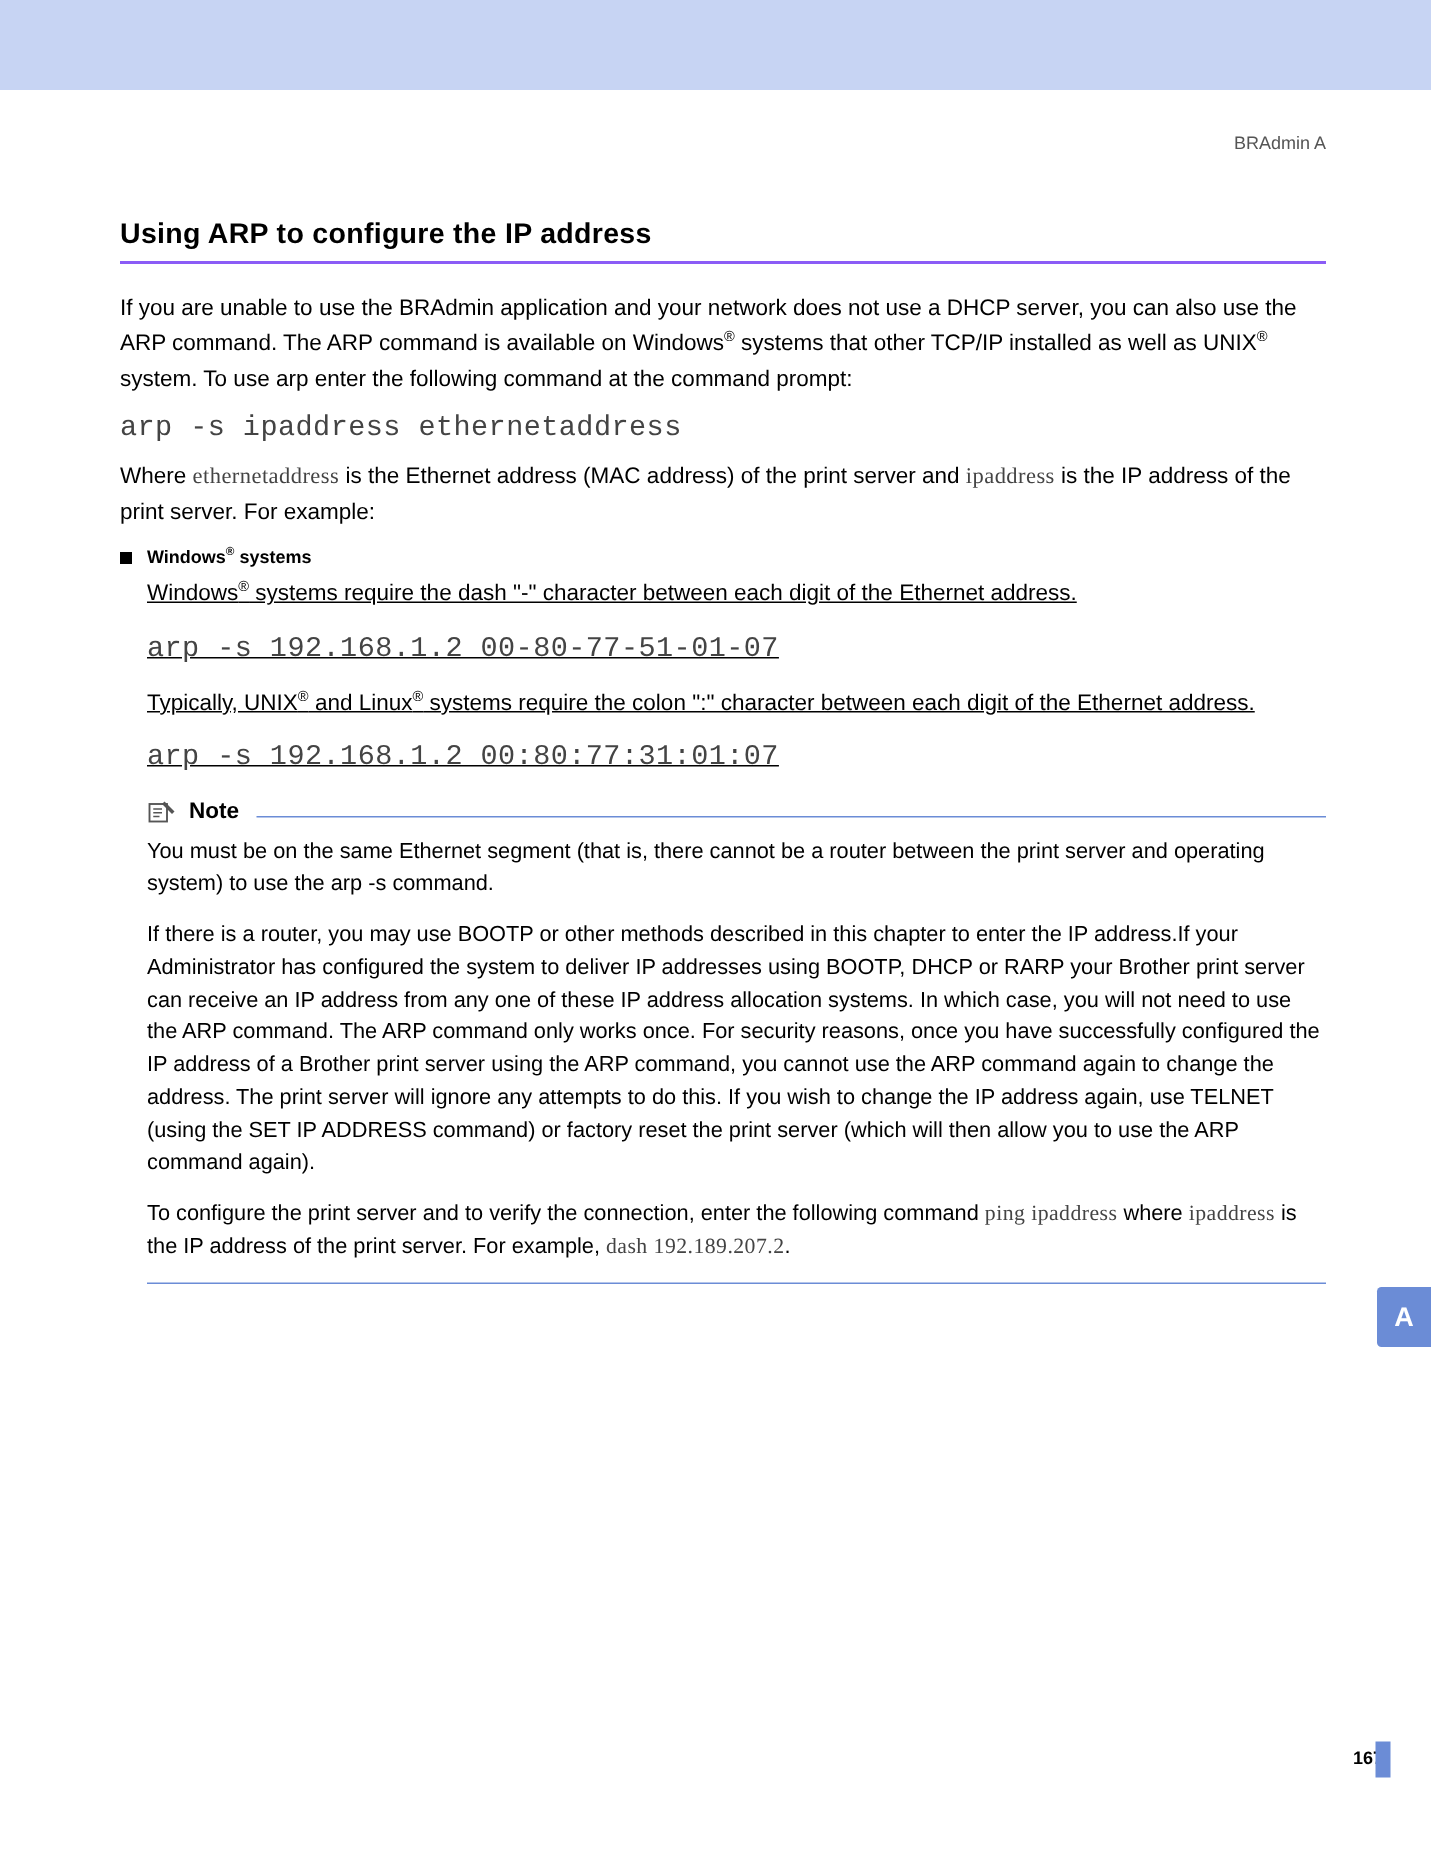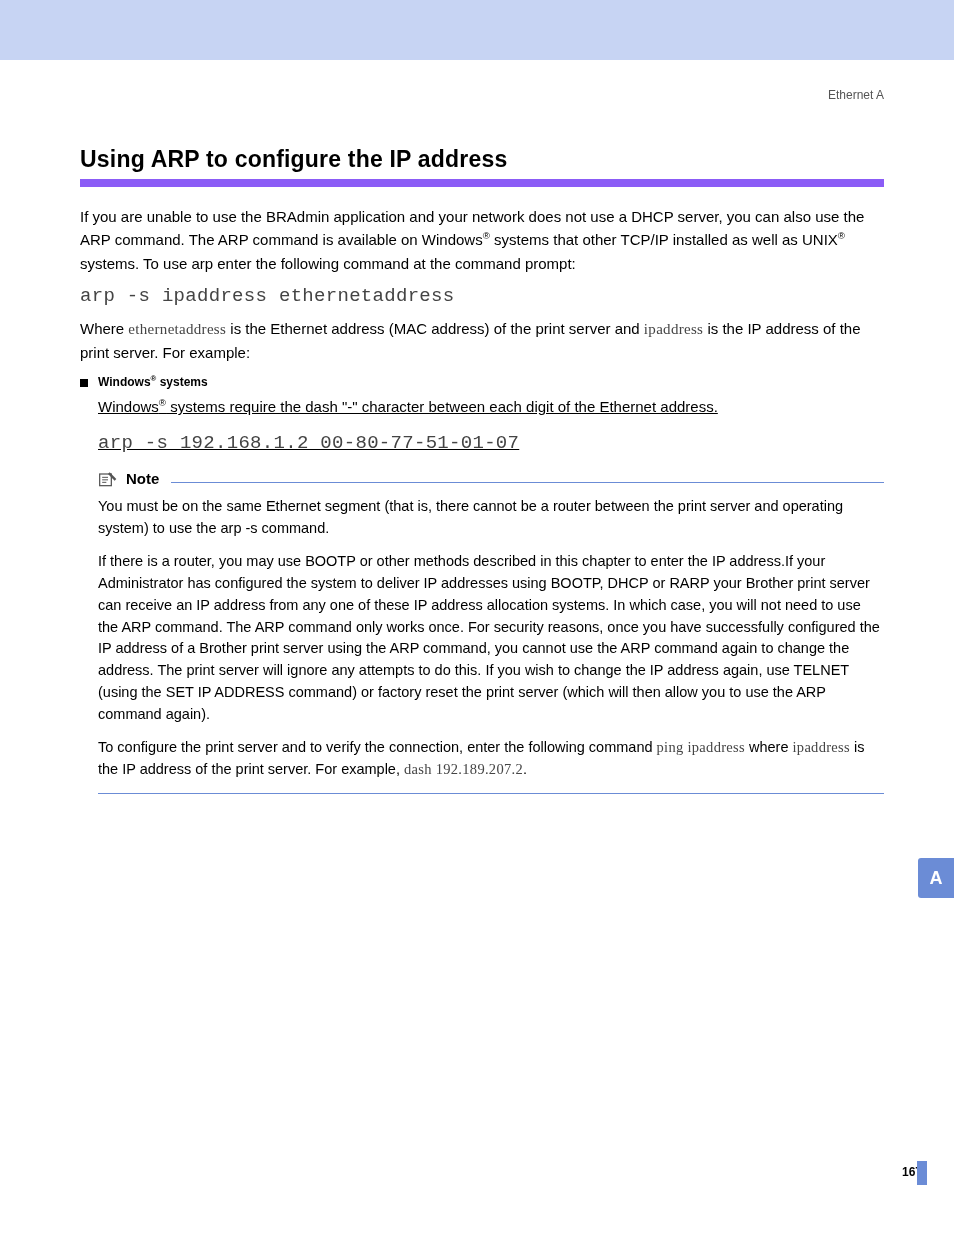--- a/index.html
+++ b/index.html
@@ -20,24 +20,24 @@
     .page-content {
       padding: 28px 70px 0 80px;
     }
     .appendix-label {
       text-align: right;
       font-size: 12px;
       color: #555;
       margin-bottom: 44px;
     }
     .section-title {
-      font-size: 23px;
+      font-size: 19px;
       font-weight: bold;
       padding-bottom: 6px;
-      border-bottom: 8px solid #8b5cf6;
+      border-bottom: 2px solid #8b5cf6;
       margin-bottom: 18px;
       letter-spacing: 0.2px;
     }
     .body-text {
       line-height: 1.55;
       margin-bottom: 10px;
     }
     .code-line {
       font-family: "Courier New", monospace;
       font-size: 19px;
@@ -141,26 +141,26 @@
       height: 24px;
       background: #6b8cd6;
     }
   </style>
 </head>
 <body>
 
 <div class="top-band"></div>
 
 <div class="page-content">
-  <div class="appendix-label">Ethernet A</div>
+  <div class="appendix-label">BRAdmin A</div>
 
   <h2 class="section-title">Using ARP to configure the IP address</h2>
 
   <p class="body-text">
-    <span>If you are unable to use the BRAdmin application and your network does not use a DHCP server, you can also use the ARP command. The ARP command is available on Windows</span><span class="sup">®</span><span> systems that other TCP/IP installed as well as UNIX</span><span class="sup">®</span><span> systems. To use arp enter the following command at the command prompt:</span>
+    <span>If you are unable to use the BRAdmin application and your network does not use a DHCP server, you can also use the ARP command. The ARP command is available on Windows</span><span class="sup">®</span><span> systems that other TCP/IP installed as well as UNIX</span><span class="sup">®</span><span> system. To use arp enter the following command at the command prompt:</span>
   </p>
 
   <div class="code-line">arp -s ipaddress ethernetaddress</div>
 
   <p class="body-text">
     <span>Where </span><span class="code-inline">ethernetaddress</span><span> is the Ethernet address (MAC address) of the print server and </span><span class="code-inline">ipaddress</span><span> is the IP address of the print server. For example:</span>
   </p>
 
   <div class="bullet-item">
     <div class="bullet-head">
@@ -169,20 +169,26 @@
     </div>
     <div class="bullet-body">
       <p class="body-text">
         <span>Windows</span><span class="sup">®</span><span> systems require the dash "-" character between each digit of the Ethernet address.</span>
       </p>
       <div class="code-line">arp -s 192.168.1.2 00-80-77-51-01-07</div>
     </div>
   </div>
 
   <div class="bullet-item">
+    <div class="bullet-body">
+      <p class="body-text">
+        <span>Typically, UNIX</span><span class="sup">®</span><span> and Linux</span><span class="sup">®</span><span> systems require the colon ":" character between each digit of the Ethernet address.</span>
+      </p>
+      <div class="code-line">arp -s 192.168.1.2 00:80:77:31:01:07</div>
+    </div>
   </div>
 
   <div class="note-section">
     <div class="note-header">
       <span class="note-icon">
         <svg viewBox="0 0 24 20">
           <rect x="2" y="4" width="14" height="14" fill="none" stroke="#555" stroke-width="1.5"></rect>
           <path d="M5 8 L12 8 M5 11 L12 11 M5 14 L10 14" stroke="#555" stroke-width="1.2" fill="none"></path>
           <path d="M14 2 L22 10 L20 12 L12 4 Z" fill="#555"></path>
         </svg>

